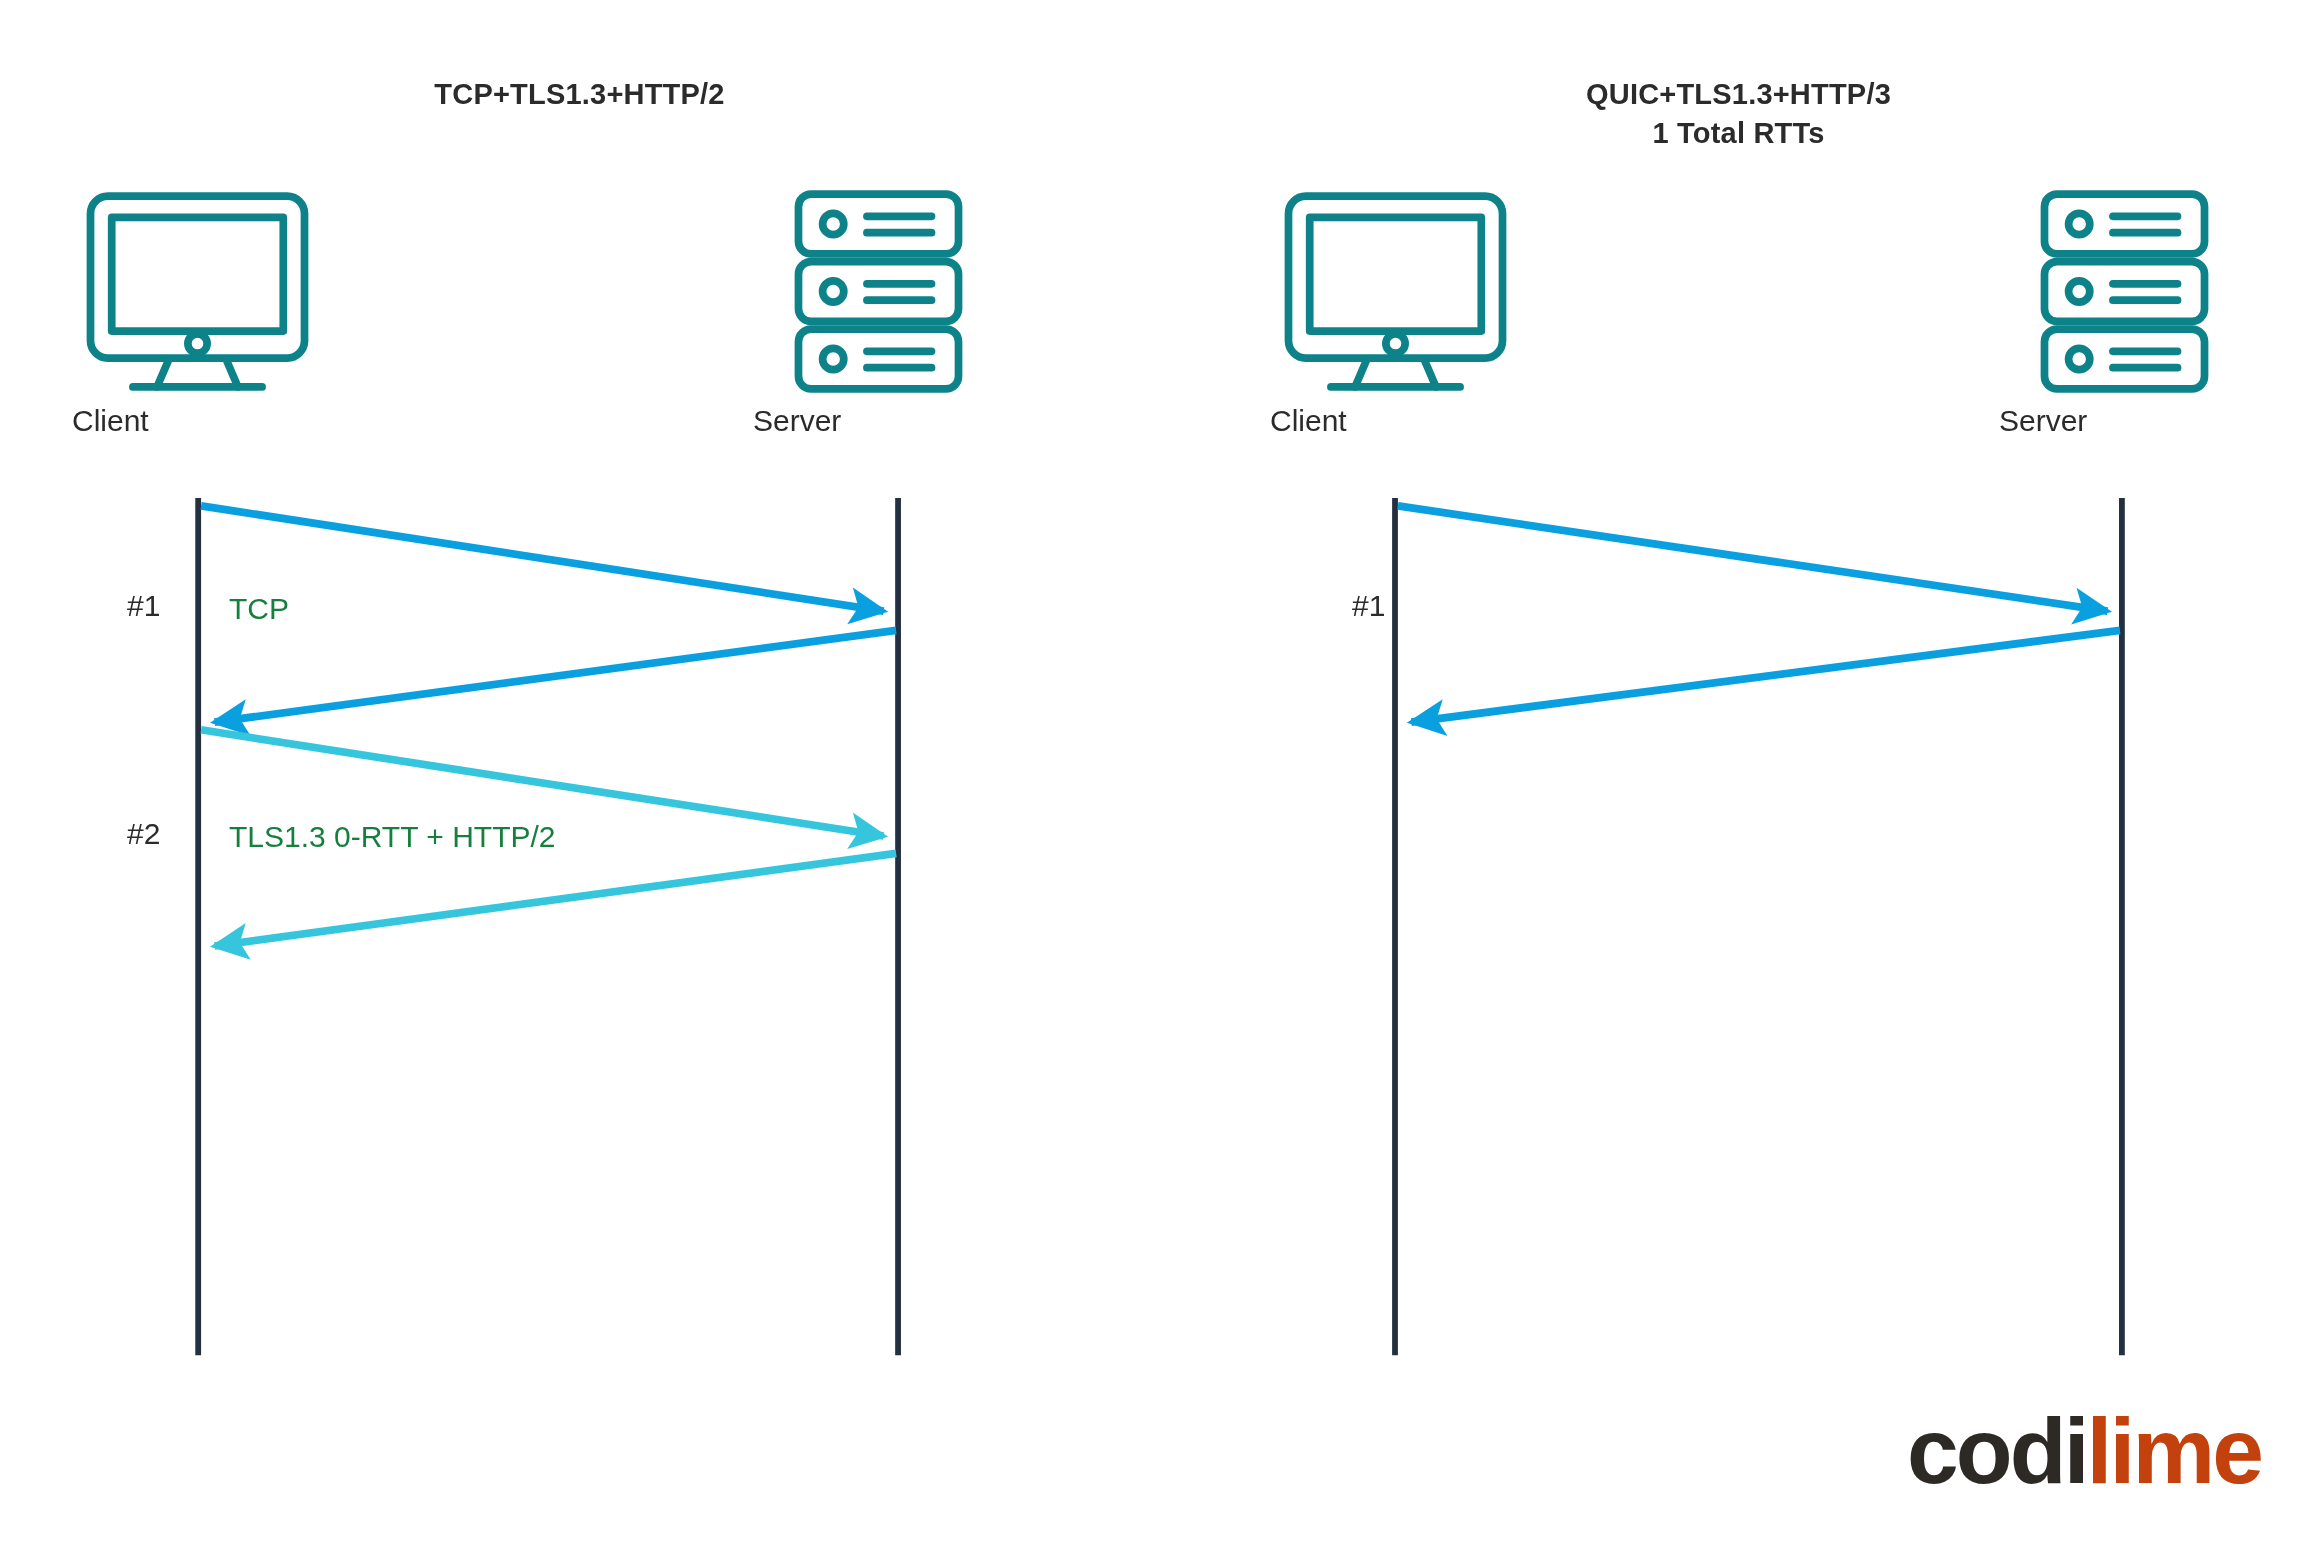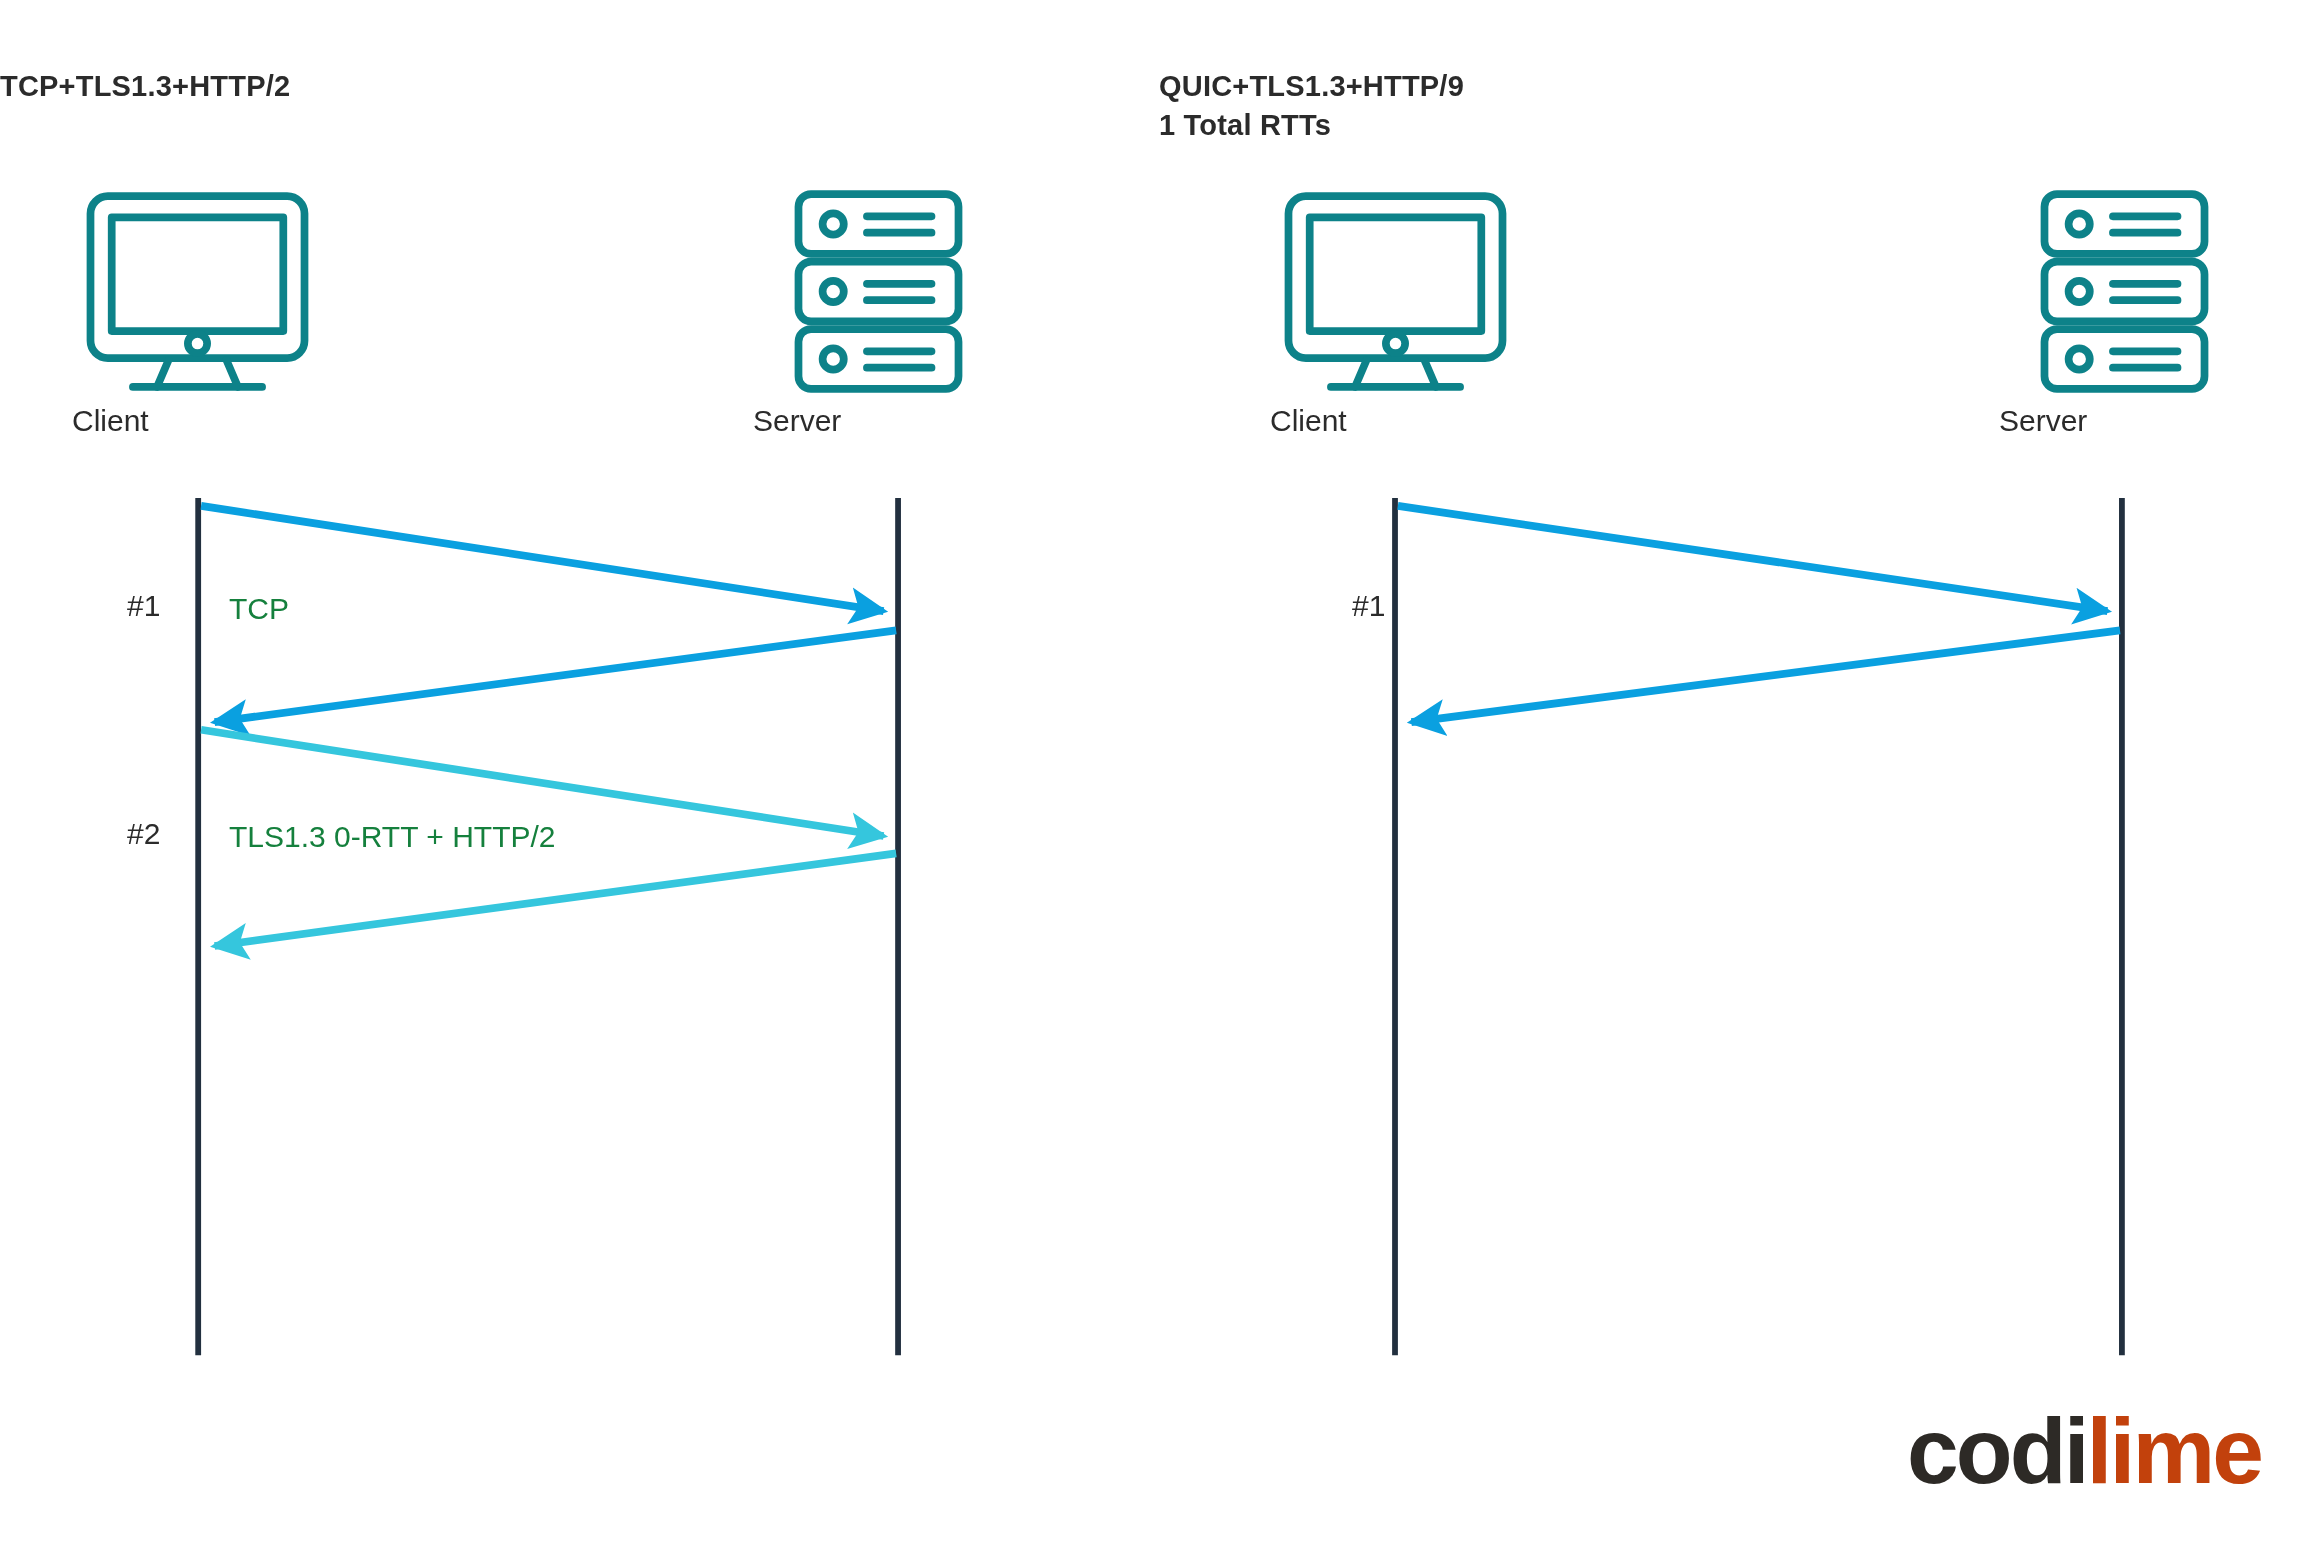--- a/index.html
+++ b/index.html
@@ -23,22 +23,23 @@
   .diagram {
     position: absolute;
     top: 0;
     height: 1560px;
   }
   #diagram-left  { left: 0px;    width: 1159px; }
   #diagram-right { left: 1159px; width: 1159px; }
 
   .panel-title {
     position: absolute;
-    top: 67px;
+    top: 75px;
     width: 100%;
+    text-align: center;
     font-size: 29px;
     font-weight: bold;
     color: #2b2b2b;
     line-height: 1.33;
     letter-spacing: 0.2px;
   }
   .panel-title .t-line { display: block; }
 
   .node {
     position: absolute;
@@ -166,21 +167,21 @@
     <div class="rtt-num" id="rtt-num-l1">#1</div>
     <div class="rtt-label" id="rtt-text-l1">TCP</div>
 
     <div class="rtt-num" id="rtt-num-l2">#2</div>
     <div class="rtt-label" id="rtt-text-l2">TLS1.3 0-RTT + HTTP/2</div>
   </div>
 
   <div class="diagram" id="diagram-right">
 
     <div class="panel-title">
-      <span class="t-line">QUIC+TLS1.3+HTTP/9</span>
+      <span class="t-line">QUIC+TLS1.3+HTTP/3</span>
       <span class="t-line">1 Total RTTs</span>
     </div>
   </div>
 
   <div class="node" id="node-client-right">
     <div class="node-icon">
       <svg width="241" height="208" viewBox="0 0 250 215" aria-hidden="true">
         <g fill="none" stroke="#0d8289" stroke-width="8" stroke-linecap="round" stroke-linejoin="round">
           <rect x="14" y="8" width="222" height="168" rx="18" ry="18"></rect>
           <rect x="36" y="30" width="178" height="118"></rect>

